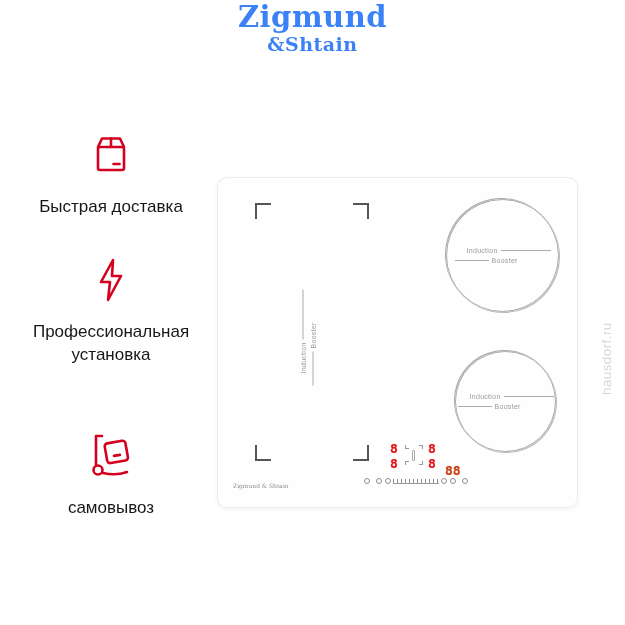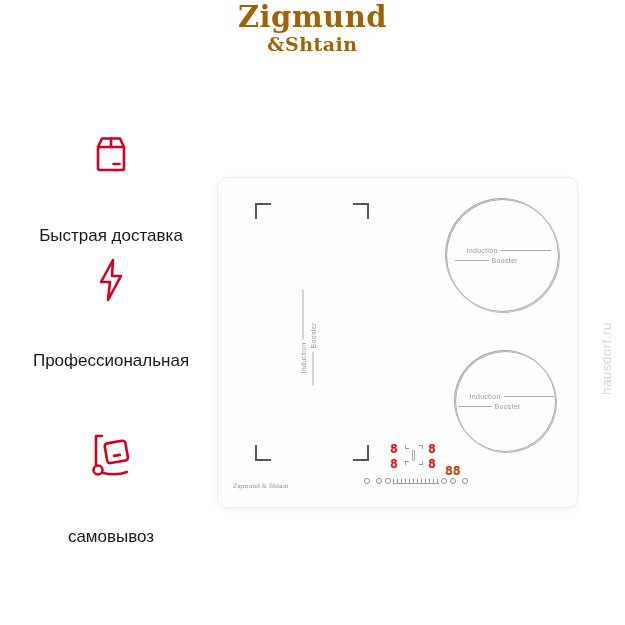--- a/index.html
+++ b/index.html
@@ -1,26 +1,26 @@
 <!DOCTYPE html>
 <html><head>
 <meta charset="utf-8">
 <style>
   * { margin:0; padding:0; box-sizing:border-box; }
   html,body { width:625px; height:625px; background:#ffffff; font-family:"Liberation Sans", sans-serif; }
   .page { position:relative; width:625px; height:625px; background:#ffffff; overflow:hidden; }
 
   
   .brand-logo { position:absolute; top:4px; left:190px; width:245px; text-align:center;
-    font-family:"DejaVu Serif", serif; font-weight:700; color:#a16207;
+    font-family:"DejaVu Serif", serif; font-weight:700; color:#3b82f6;
     font-size:29px; line-height:27px; letter-spacing:0.5px; }
   .brand-logo .l2 { font-size:19px; }
 
   
-  .benefit { position:absolute; left:0; width:222px; display:flex; flex-direction:column; align-items:center;gap:29px; }
+  .benefit { position:absolute; left:0; width:222px; display:flex; flex-direction:column; align-items:center; }
   .benefit-1 { top:130px; }
   .benefit-2 { top:255px; }
   .benefit-3 { top:431px; }
   .benefit .icon-wrap { height:50px; display:flex; align-items:center; justify-content:center; }
   .benefit-label { margin-top:15px; font-size:17px; line-height:23px; font-weight:500;
     color:#17181a; text-align:center; }
 
   
   .product { position:absolute; left:217px; top:177px; width:361px; height:331px;
     background:#fefefe; border:1px solid #ececec; border-radius:10px;
@@ -119,20 +119,21 @@
   </div>
 
   <div class="benefit benefit-2">
     <div class="icon-wrap">
       <svg class="bicon" width="44" height="48" viewBox="0 0 44 48" fill="none" stroke="#d40020" stroke-width="2.6" stroke-linecap="round" stroke-linejoin="round">
         <path d="M24 4 L12 26 H21 L19 44 L32 20 H23 Z"></path>
       </svg>
     </div>
     <div class="benefit-label">
       <div>Профессиональная</div>
+      <div>установка</div>
     </div>
   </div>
 
   <div class="benefit benefit-3">
     <div class="icon-wrap">
       <svg class="bicon" width="50" height="50" viewBox="0 0 50 50" fill="none" stroke="#d40020" stroke-width="2.6" stroke-linecap="round" stroke-linejoin="round">
         <path d="M16 5 H10 V34"></path>
         <circle cx="12" cy="39" r="4.5"></circle>
         <path d="M17 42 Q30 45 41 41"></path>
         <g transform="rotate(-10 30 22)">

